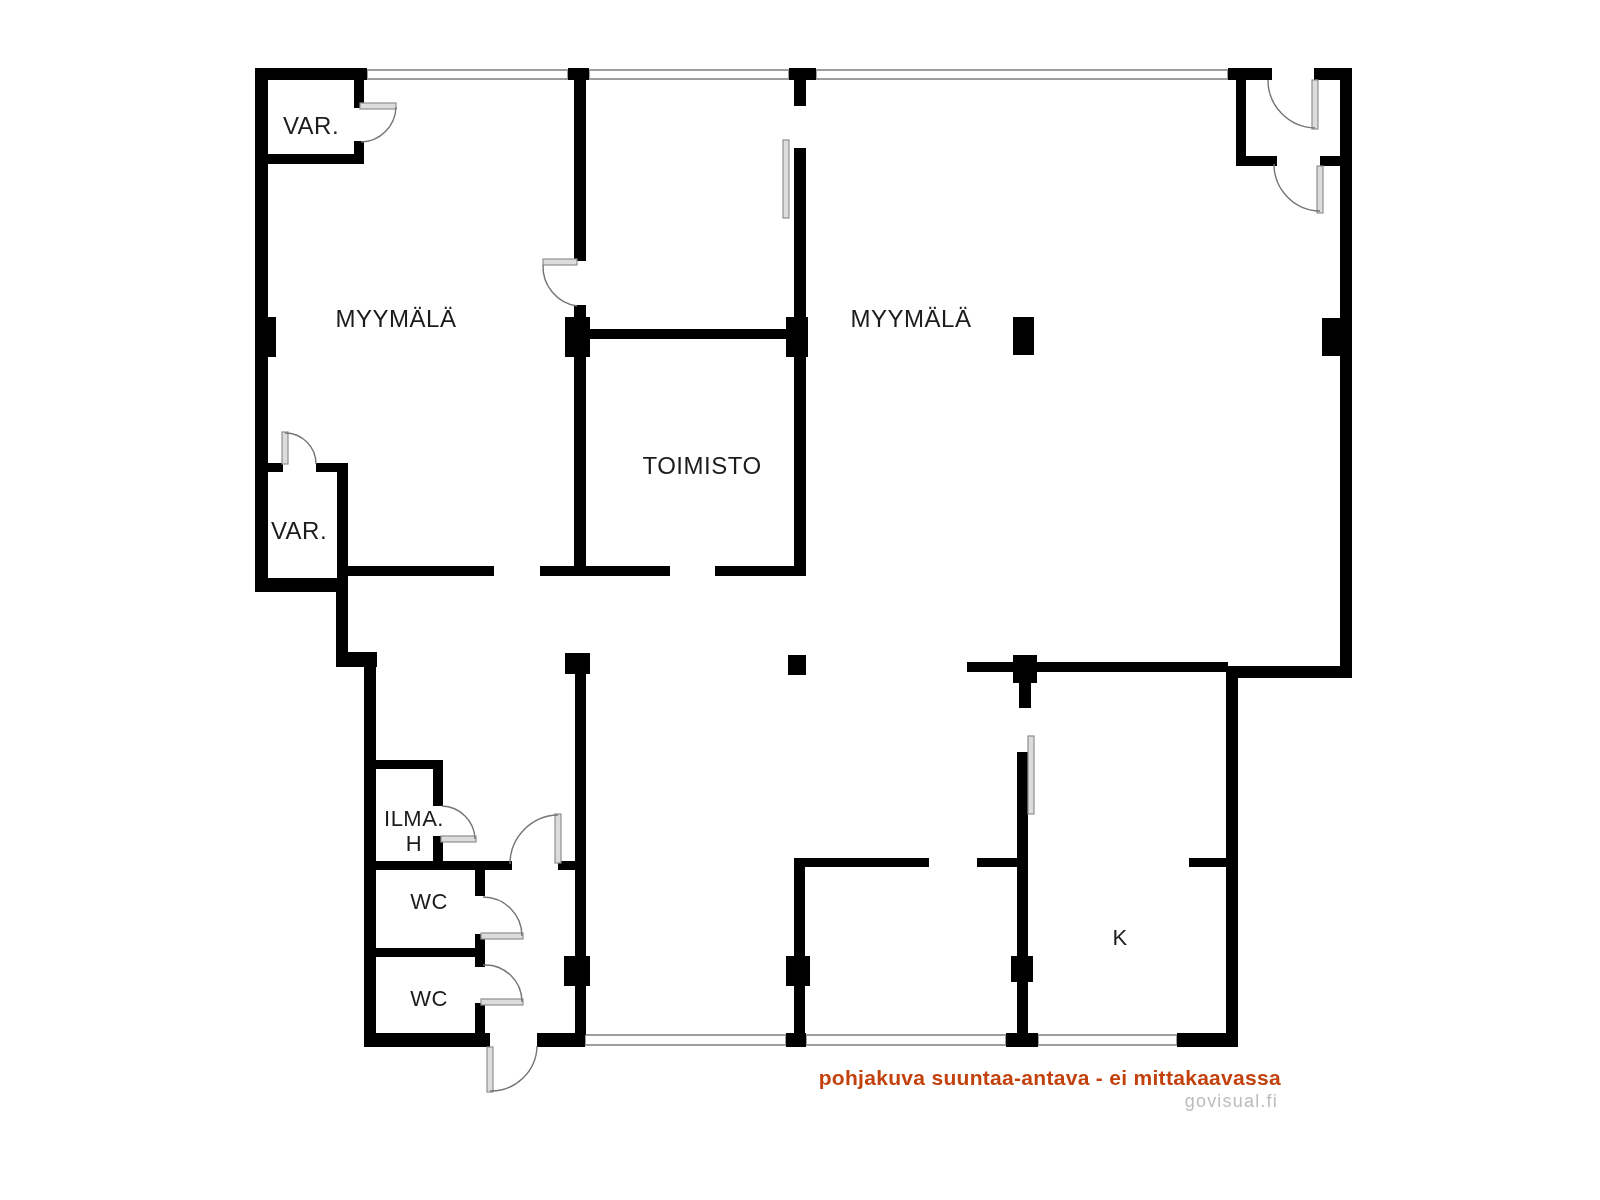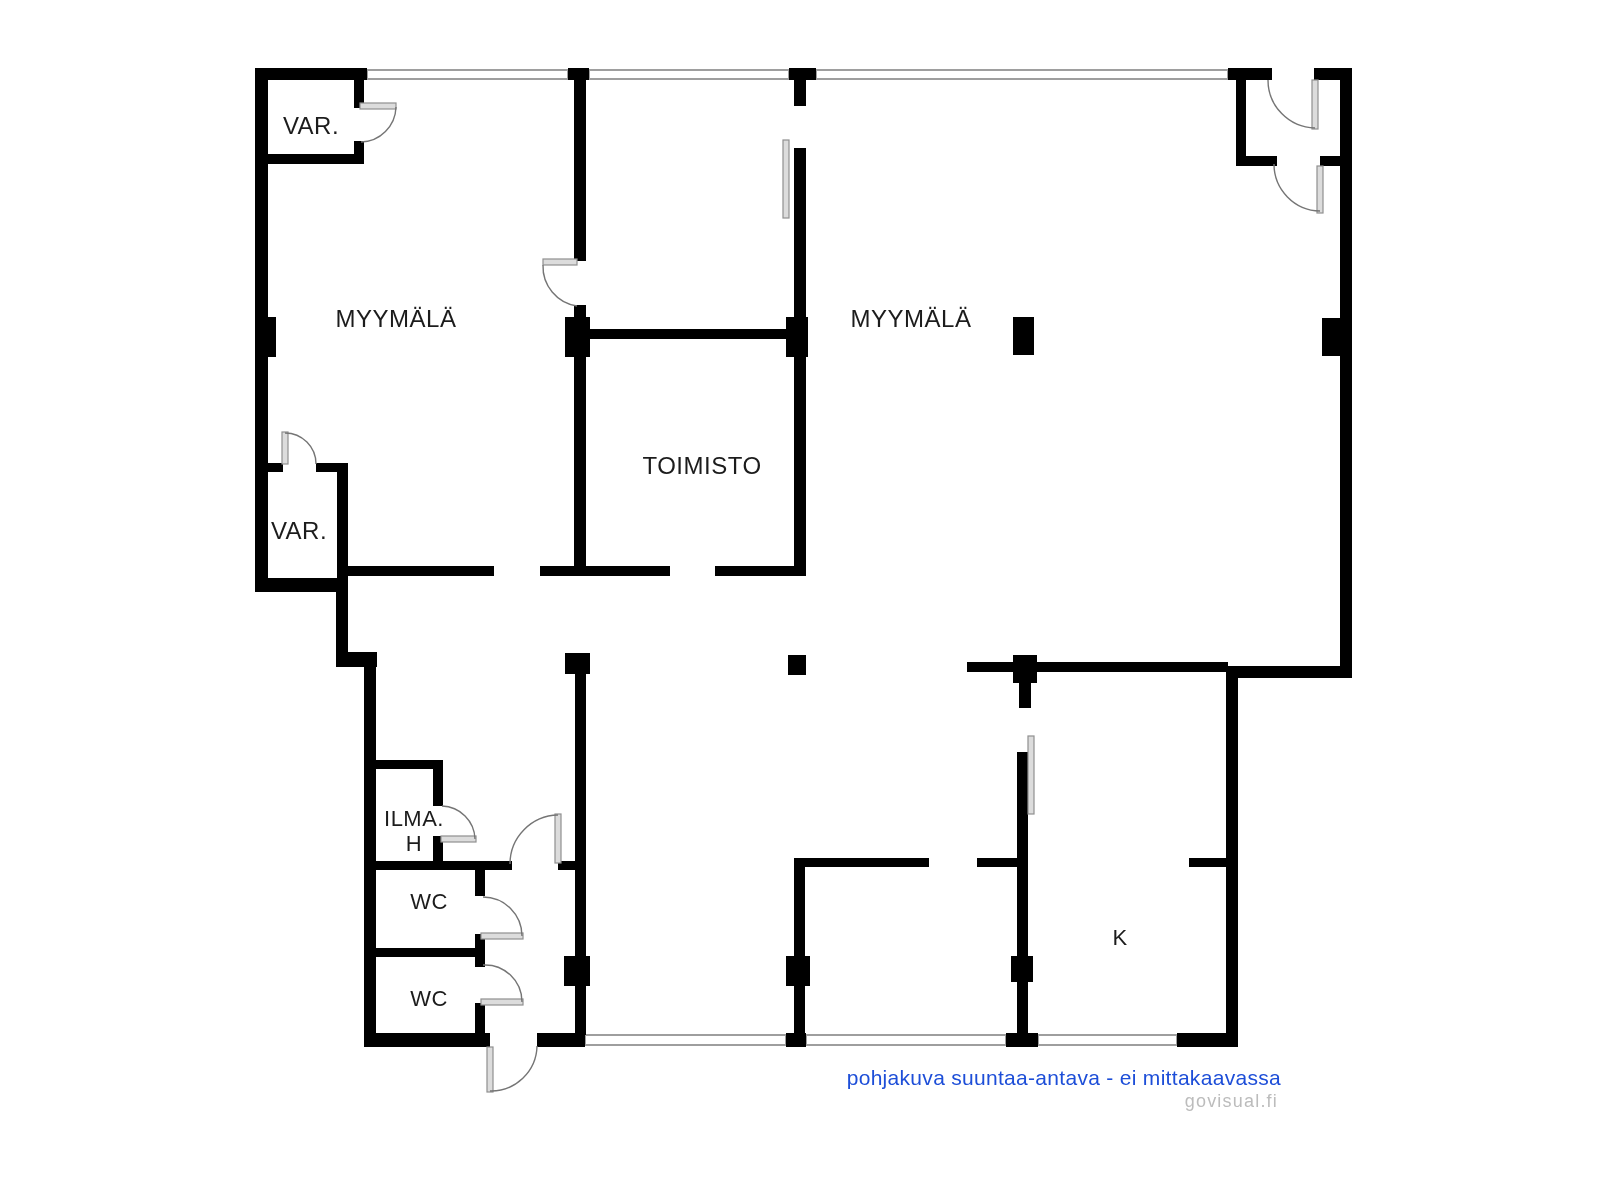--- a/index.html
+++ b/index.html
@@ -118,15 +118,15 @@
       <text x="396" y="327" font-size="24" text-anchor="middle" fill="#1c1c1c" font-family="&quot;Liberation Sans&quot;, sans-serif" letter-spacing="0.5">MYYMÄLÄ</text>
       <text x="911" y="327" font-size="24" text-anchor="middle" fill="#1c1c1c" font-family="&quot;Liberation Sans&quot;, sans-serif" letter-spacing="0.5">MYYMÄLÄ</text>
       <text x="702" y="474" font-size="24" text-anchor="middle" fill="#1c1c1c" font-family="&quot;Liberation Sans&quot;, sans-serif" letter-spacing="0.5">TOIMISTO</text>
       <text x="299" y="539" font-size="24" text-anchor="middle" fill="#1c1c1c" font-family="&quot;Liberation Sans&quot;, sans-serif" letter-spacing="0.5">VAR.</text>
       <text x="414" y="826" font-size="22" text-anchor="middle" fill="#1c1c1c" font-family="&quot;Liberation Sans&quot;, sans-serif" letter-spacing="0.5">ILMA.</text>
       <text x="414" y="851" font-size="22" text-anchor="middle" fill="#1c1c1c" font-family="&quot;Liberation Sans&quot;, sans-serif" letter-spacing="0.5">H</text>
       <text x="429" y="909" font-size="22" text-anchor="middle" fill="#1c1c1c" font-family="&quot;Liberation Sans&quot;, sans-serif" letter-spacing="0.5">WC</text>
       <text x="429" y="1006" font-size="22" text-anchor="middle" fill="#1c1c1c" font-family="&quot;Liberation Sans&quot;, sans-serif" letter-spacing="0.5">WC</text>
       <text x="1120" y="945" font-size="22" text-anchor="middle" fill="#1c1c1c" font-family="&quot;Liberation Sans&quot;, sans-serif" letter-spacing="0.5">K</text>
     </svg>
-  <div class="footer-line disclaimer" style="color: #1d4ed8;">pohjakuva suuntaa-antava - ei mittakaavassa</div>
+  <div class="footer-line disclaimer" style="color: #c2410c; font-weight: bold;">pohjakuva suuntaa-antava - ei mittakaavassa</div>
   <div class="footer-line brand" style="color: rgb(188, 188, 188);">govisual.fi</div>
 </div>
 
 </body></html>

